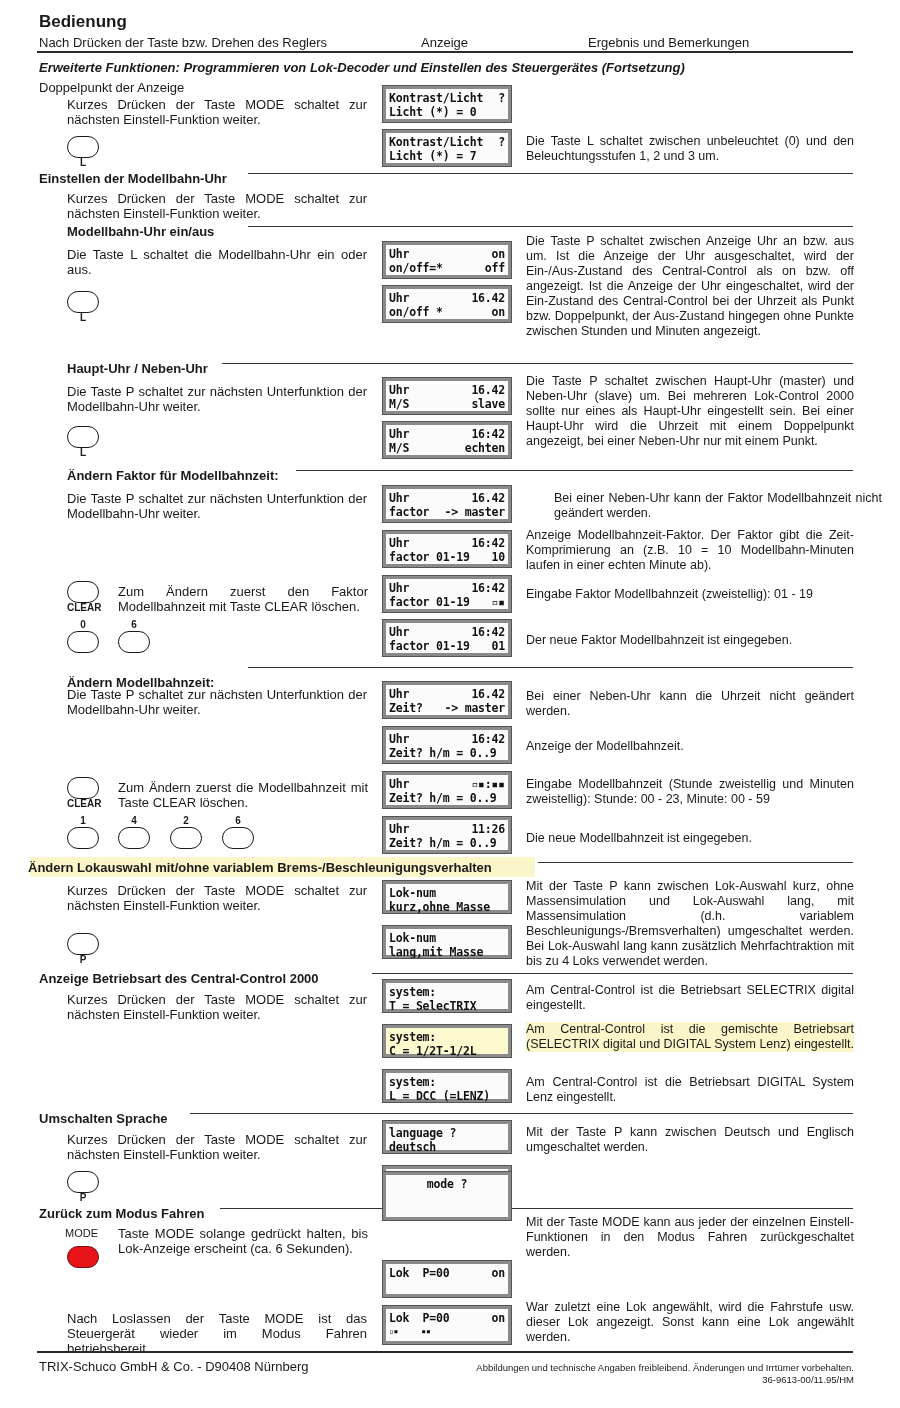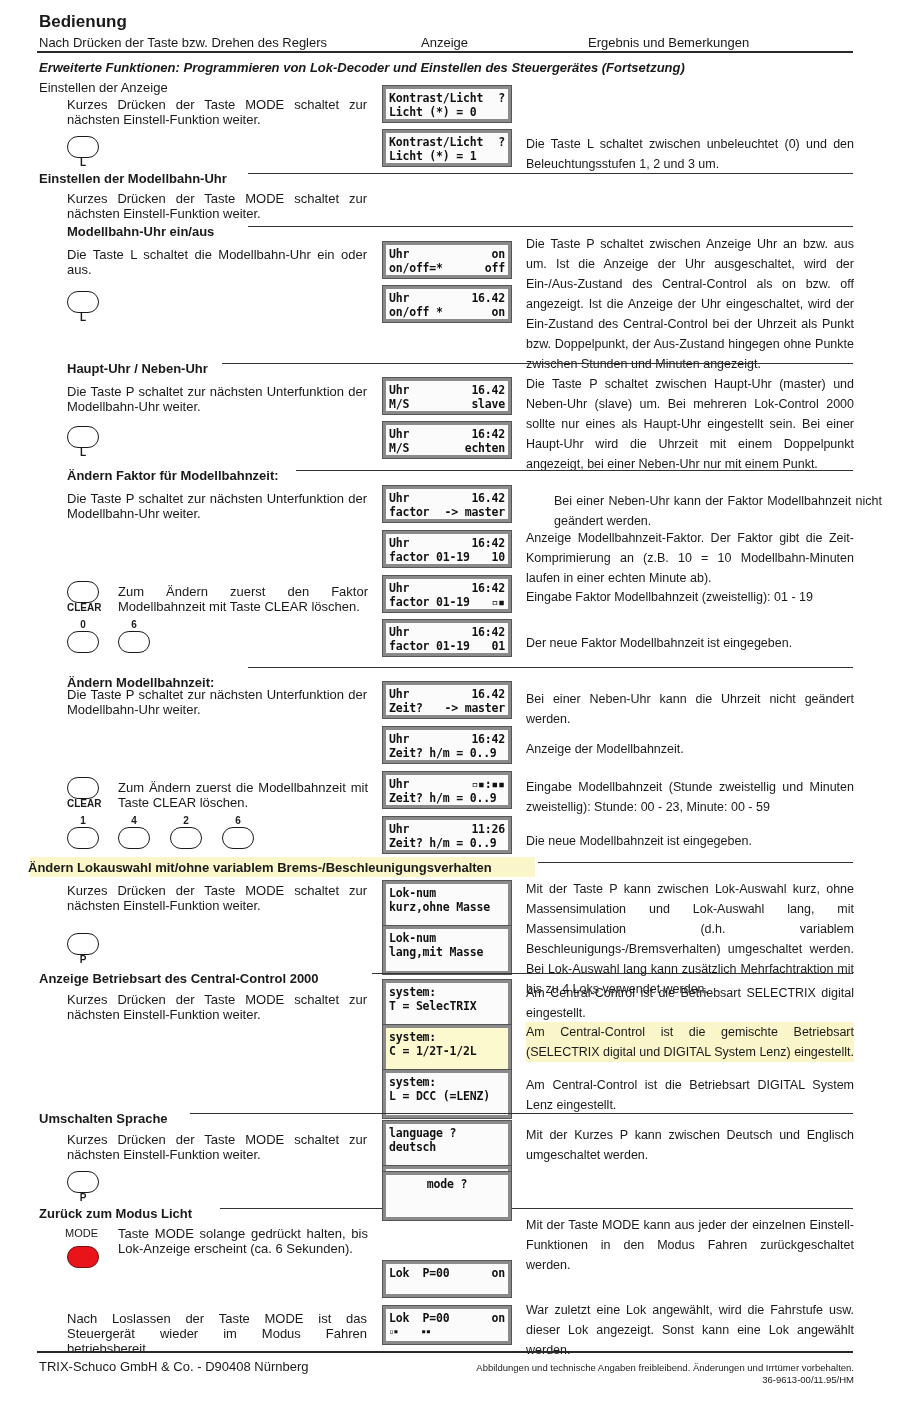--- a/index.html
+++ b/index.html
@@ -9,28 +9,28 @@
   }
   .abs { position: absolute; }
   .title { left: 39px; top: 12px; font-size: 17px; font-weight: bold; }
   .hdr { top: 35px; font-size: 13px; }
   .rule { position: absolute; height: 2px; background: #2a2a2a; }
   .rule.thin { height: 1px; background: #333; }
   .sub-intro { left: 39px; top: 60px; font-size: 13px; font-style: italic; font-weight: bold; }
   .sec { font-size: 13px; font-weight: bold; }
   .sec.plain { font-weight: normal; }
   .txt { font-size: 13px; line-height: 15px; text-align: justify; }
-  .note { font-size: 12.5px; line-height: 20px; text-align: justify; width: 328px; }
+  .note { font-size: 12.5px; line-height: 15px; text-align: justify; width: 328px; }
   .lcd {
     position: absolute; width: 128px; height: 36px; box-sizing: border-box;
     border: 3px solid #8a8a8a; outline: 1px solid #555; background: #fbfbfb;
     font-family: "DejaVu Sans Mono", monospace; font-weight: bold; font-size: 11.5px;
     line-height: 14px; padding: 2px 3px 0 3px; color: #111; letter-spacing: -0.2px;
   }
-  .lcd.tall { height: 48px; }
+  .lcd.tall { height: 32px; }
   .lcd .row { display: flex; justify-content: space-between; white-space: pre; }
   .lcd.hl { background: #fdf9cf; }
   .key {
     position: absolute; width: 32px; height: 22px; border: 1.6px solid #1a1a1a;
     border-radius: 11px; box-sizing: border-box; background: #fff;
   }
   .key.red { background: #e8141a; border-color: #701010; }
   .klabel { position: absolute; font-size: 10px; font-weight: bold; text-align: center; width: 32px; }
   .highlight { background: #fbf6c9; }
   .foot-l { left: 39px; top: 1359px; font-size: 13px; }
@@ -39,31 +39,31 @@
 </head>
 <body>
 
 <div class="abs title">Bedienung</div>
 <div class="abs hdr" style="left:39px">Nach Drücken der Taste bzw. Drehen des Reglers</div>
 <div class="abs hdr" style="left:421px">Anzeige</div>
 <div class="abs hdr" style="left:588px">Ergebnis und Bemerkungen</div>
 <div class="rule" style="left:37px;top:51px;width:816px"></div>
 <div class="abs sub-intro">Erweiterte Funktionen: Programmieren von Lok-Decoder und Einstellen des Steuergerätes (Fortsetzung)</div>
 
-<div class="abs sec plain" style="left:39px;top:80px">Einstellen der Anzeige</div>
+<div class="abs sec plain" style="left:39px;top:80px">Doppelpunkt der Anzeige</div>
 <div class="abs txt" style="left:67px;top:97px;width:300px">Kurzes Drücken der Taste MODE schaltet zur nächsten Einstell-Funktion weiter.</div>
 <div class="key" style="left:67px;top:136px"></div>
 <div class="klabel" style="left:67px;top:157px">L</div>
 <div class="lcd" style="left:383px;top:86px">
   <div class="row"><span>Kontrast/Licht</span><span>?</span></div>
   <div class="row"><span>Licht (*) = 0</span><span></span></div>
 </div>
 <div class="lcd" style="left:383px;top:130px">
   <div class="row"><span>Kontrast/Licht</span><span>?</span></div>
-  <div class="row"><span>Licht (*) = 1</span><span></span></div>
+  <div class="row"><span>Licht (*) = 7</span><span></span></div>
 </div>
 <div class="abs note" style="left:526px;top:134px">Die Taste L schaltet zwischen unbeleuchtet (0) und den Beleuchtungsstufen 1, 2 und 3 um.</div>
 
 <div class="abs sec" style="left:39px;top:171px">Einstellen der Modellbahn-Uhr</div>
 <div class="rule thin" style="left:248px;top:173px;width:605px"></div>
 <div class="abs txt" style="left:67px;top:191px;width:300px">Kurzes Drücken der Taste MODE schaltet zur nächsten Einstell-Funktion weiter.</div>
 
 <div class="abs sec" style="left:67px;top:224px">Modellbahn-Uhr ein/aus</div>
 <div class="rule thin" style="left:248px;top:226px;width:605px"></div>
 <div class="abs txt" style="left:67px;top:247px;width:300px">Die Taste L schaltet die Modellbahn-Uhr ein oder aus.</div>
@@ -201,23 +201,23 @@
 <div class="key" style="left:67px;top:1171px"></div>
 <div class="klabel" style="left:67px;top:1192px">P</div>
 <div class="lcd tall" style="left:383px;top:1121px">
   <div class="row"><span>language ?</span><span></span></div>
   <div class="row"><span>deutsch</span><span></span></div>
 </div>
 <div class="lcd tall" style="left:383px;top:1166px">
   <div class="row"><span>language ?</span><span></span></div>
   <div class="row"><span>english</span><span></span></div>
 </div>
-<div class="abs note" style="left:526px;top:1125px">Mit der Kurzes P kann zwischen Deutsch und Englisch umgeschaltet werden.</div>
-
-<div class="abs sec" style="left:39px;top:1206px">Zurück zum Modus Licht</div>
+<div class="abs note" style="left:526px;top:1125px">Mit der Taste P kann zwischen Deutsch und Englisch umgeschaltet werden.</div>
+
+<div class="abs sec" style="left:39px;top:1206px">Zurück zum Modus Fahren</div>
 <div class="rule thin" style="left:220px;top:1208px;width:633px"></div>
 <div class="klabel" style="left:65px;top:1227px;font-weight:normal;font-size:11px">MODE</div>
 <div class="key red" style="left:67px;top:1246px"></div>
 <div class="abs txt" style="left:118px;top:1226px;width:250px">Taste MODE solange gedrückt halten, bis Lok-Anzeige erscheint (ca. 6 Sekunden).</div>
 <div class="abs txt" style="left:67px;top:1311px;width:300px">Nach Loslassen der Taste MODE ist das Steuergerät wieder im Modus Fahren betriebsbereit.</div>
 <div class="lcd" style="left:383px;top:1172px;height:48px;text-align:center">
   <div class="row" style="justify-content:center"><span>mode ?</span></div>
 </div>
 <div class="lcd" style="left:383px;top:1261px;height:36px">
   <div class="row"><span>Lok  P=00</span><span>on</span></div>

